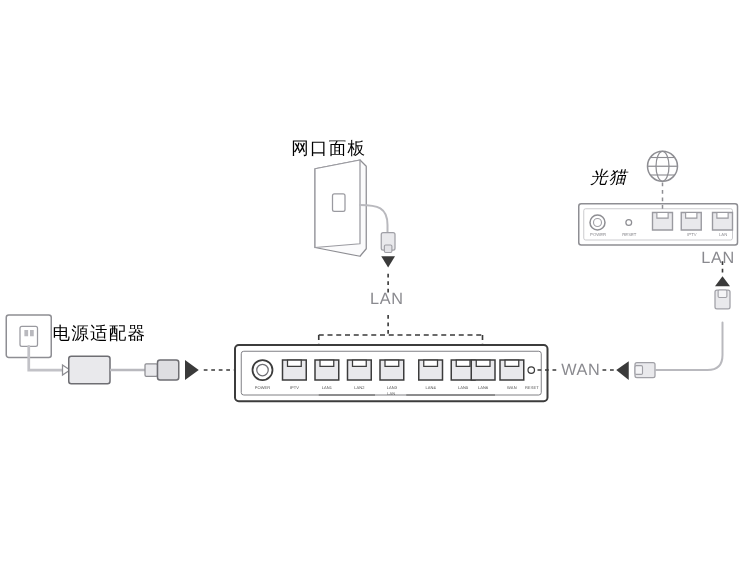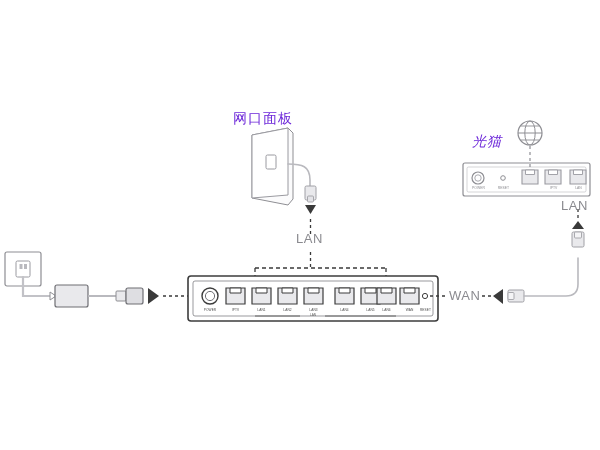--- a/index.html
+++ b/index.html
@@ -11,21 +11,21 @@
     position:relative;
   }
   #stage{position:absolute;left:0;top:0;width:600px;height:450px;}
   svg{position:absolute;left:0;top:0;}
   .lbl{
     position:absolute;
     color:#6e6e73;
     white-space:nowrap;
     font-family:"Liberation Sans","DejaVu Sans",sans-serif;
   }
-  .lbl-cn{font-size:14px;color:#6d28d9;letter-spacing:1px;}
+  .lbl-cn{font-size:14px;color:#000000;letter-spacing:1px;}
   .lbl-tag{font-size:13px;color:#8a8a8f;letter-spacing:0.5px;}
   .port-name{
     position:absolute;
     font-size:3.2px;
     color:#4a4a4a;
     letter-spacing:0.1px;
     text-align:center;
     font-family:"Liberation Sans","DejaVu Sans",sans-serif;
   }
   .ont-name{
@@ -193,20 +193,21 @@
       <ellipse cx="530" cy="133" rx="5.2" ry="12" fill="none" stroke="#8e8e93" stroke-width="1"></ellipse>
       <line x1="518" y1="133" x2="542" y2="133" stroke="#8e8e93" stroke-width="1"></line>
       <line x1="520.4" y1="126" x2="539.6" y2="126" stroke="#8e8e93" stroke-width="0.9"></line>
       <line x1="520.4" y1="140" x2="539.6" y2="140" stroke="#8e8e93" stroke-width="0.9"></line>
     </g>
     <line x1="530" y1="146" x2="530" y2="168" stroke="#8e8e93" stroke-width="1.2" stroke-dasharray="3,3"></line>
   </svg>
 
   <div class="lbl lbl-cn" style="left:233px;top:110px;">网口面板</div>
 
+  <div class="lbl lbl-cn" style="left:42px;top:258px;">电源适配器</div>
 
   <div class="lbl lbl-cn" style="left:472px;top:133px;font-style:italic;">光猫</div>
 
   <div class="lbl lbl-tag" style="left:296px;top:231px;">LAN</div>
 
   <div class="lbl lbl-tag" style="left:561px;top:198px;">LAN</div>
 
   <div class="lbl lbl-tag" style="left:449px;top:288px;">WAN</div>
 
   <div class="port-name" style="left:198px;top:308px;width:24px;">POWER</div>

